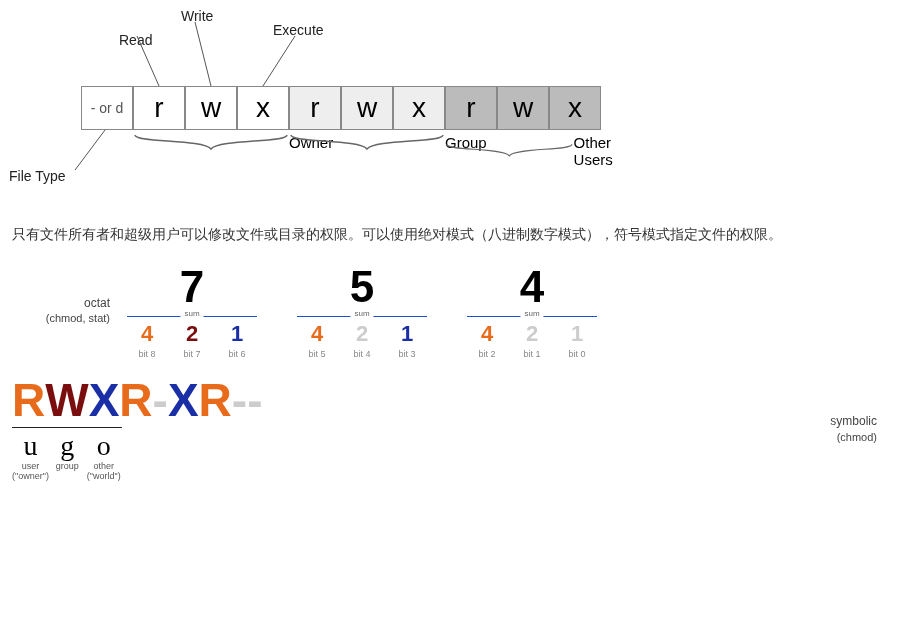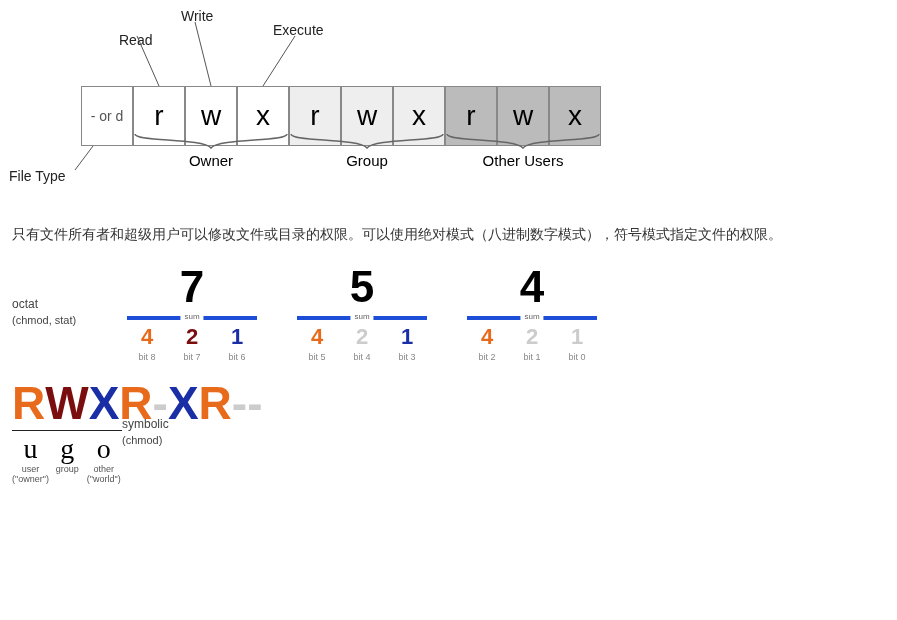--- a/index.html
+++ b/index.html
@@ -18,39 +18,39 @@
     margin-top: 0px;
     width: 540px;
     height: 210px;
   }
   .perm-row {
     position: absolute;
     top: 78px; left: 18px;
     display: flex;
   }
   .perm-cell {
-    width: 52px; height: 60px;
+    width: 52px; height: 44px;
     border: 1px solid #888;
     display: flex; justify-content: center; align-items: center;
     font-size: 28px;
     font-family: Arial, sans-serif;
   }
   .perm-cell.ft { font-size: 14px; color: #555; background:#fff; }
   .perm-cell.g  { background: #eee; }
   .perm-cell.o  { background: #bbb; }
   .top-label {
     position: absolute;
     font-size: 14px;
     color: #222;
   }
   .brace-wrap {
     position: absolute;
     top: 124px;
     display: flex;
-    flex-direction: column;
+    flex-direction: row;
     align-items: center;
   }
   .brace {
     width: 156px;
     height: 18px;
   }
   .brace path { stroke:#666; stroke-width:1.5; fill:none; }
   .grp-label { font-size: 15px; margin-top: 2px; }
 
   .arrow-line {
@@ -70,39 +70,39 @@
     display: grid;
     grid-template-columns: 110px 1fr;
     row-gap: 18px;
     align-items: center;
     margin-left: 4px;
   }
   .side-label {
     font-size: 11px;
     line-height: 1.3;
     color: #444;
-    text-align: left;
+    text-align: right;
     padding-right: 12px;
   }
   .side-label b { font-size: 12px; font-weight: normal; display:block; }
 
   .octal-row {
     display: flex; gap: 30px;
   }
   .octal-group {
     display: flex; flex-direction: column; align-items: center;
     width: 140px;
   }
   .octal-digit {
     font-family: Impact, "Arial Black", sans-serif;
     font-size: 44px;
     font-weight: 900;
   }
   .sum-line {
-    width: 130px; border-top:4px solid #1d4ed8;
+    width: 130px; border-top:1px solid #1d4ed8;
     position: relative; margin-top:4px;
   }
   .sum-line span {
     position:absolute; left:50%; transform:translateX(-50%);
     top:-8px; background:#fff; padding:0 4px;
     font-size:8px; color:#666;
   }
   .weights { display:flex; justify-content: space-between; width:130px; margin-top:4px;}
   .weights div { text-align:center; width:40px; }
   .w-num {

